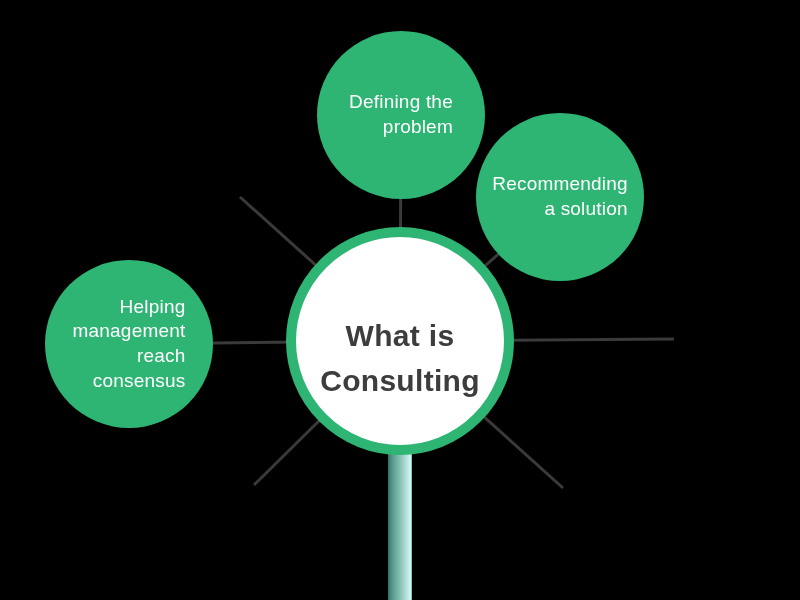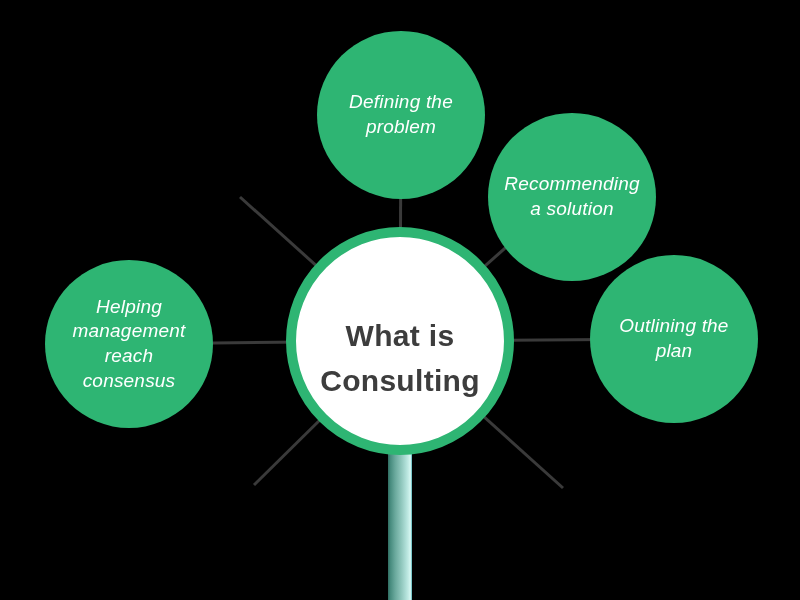--- a/index.html
+++ b/index.html
@@ -51,35 +51,34 @@
   }
   .node {
     position: absolute;
     width: 168px;
     height: 168px;
     border-radius: 50%;
     background: var(--node_green);
     display: flex;
     align-items: center;
     justify-content: center;
-    text-align: center;
+    text-align: right;
     z-index: 2;
-    font-style: italic;
   }
   .node-label {
     color: var(--node_text);
     font-size: 19px;
     line-height: 1.3;
     letter-spacing: 0.2px;
     white-space: pre-line;
     padding: 4px;
   }
   .pos-top        { left: 317px; top:  31px; }
   .pos-top-left   { left: 156px; top: 113px; }
-  .pos-top-right  { left: 488px; top: 113px; }
+  .pos-top-right  { left: 476px; top: 113px; }
   .pos-left       { left:  45px; top: 260px; }
   .pos-right      { left: 590px; top: 255px; }
   .pos-bottom-left  { left: 170px; top: 401px; }
   .pos-bottom-right { left: 479px; top: 404px; }
   .center-node {
     position: absolute;
     left: 286px;
     top: 227px;
     width: 228px;
     height: 228px;
@@ -122,24 +121,20 @@
   <div class="node pos-top">
     <span class="node-label">Defining the
 problem</span>
   </div>
 
   <div class="node pos-top-right">
     <span class="node-label">Recommending
 a solution</span>
   </div>
 
-  <div class="node pos-right">
-    <span class="node-label">Outlining the
-plan</span>
-  </div>
 
 
 
   <div class="node pos-left">
     <span class="node-label">Helping
 management
 reach
 consensus</span>
   </div>
 

